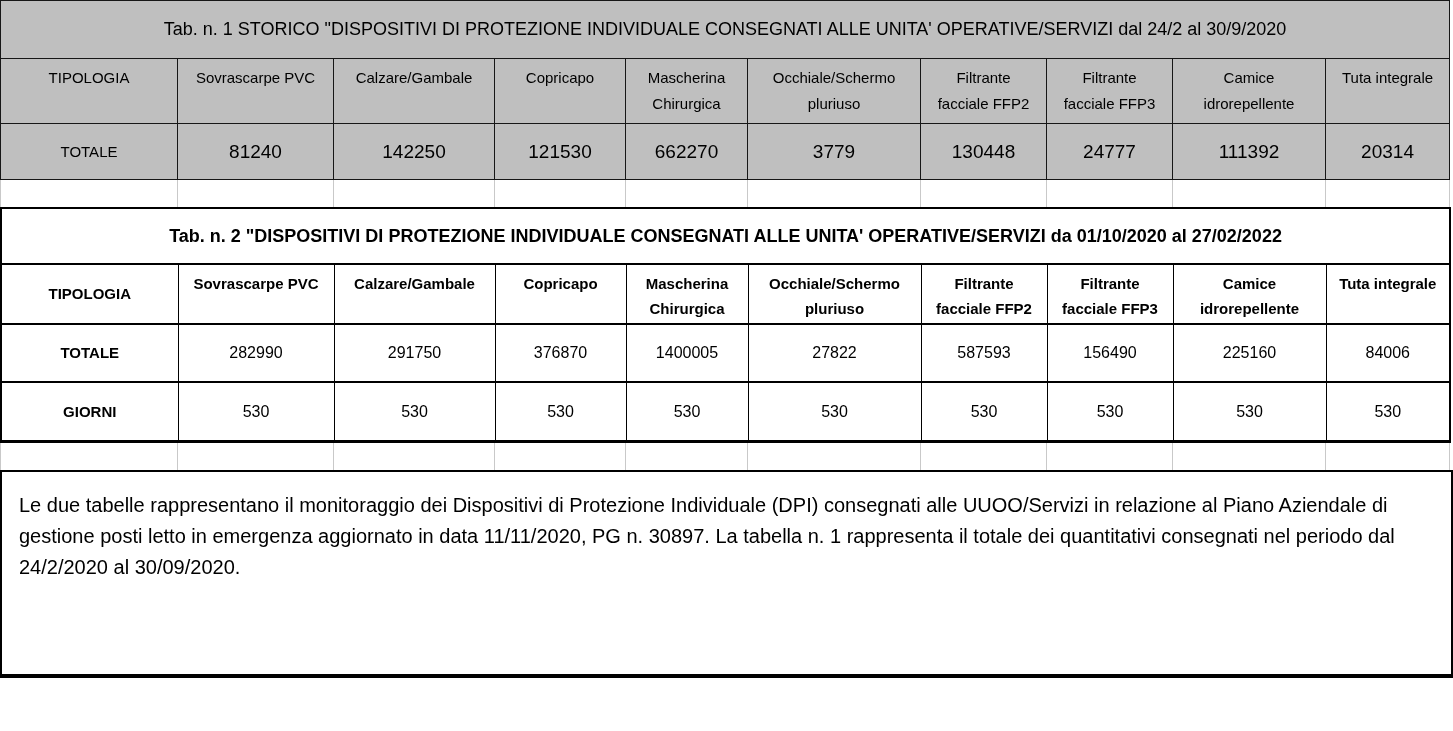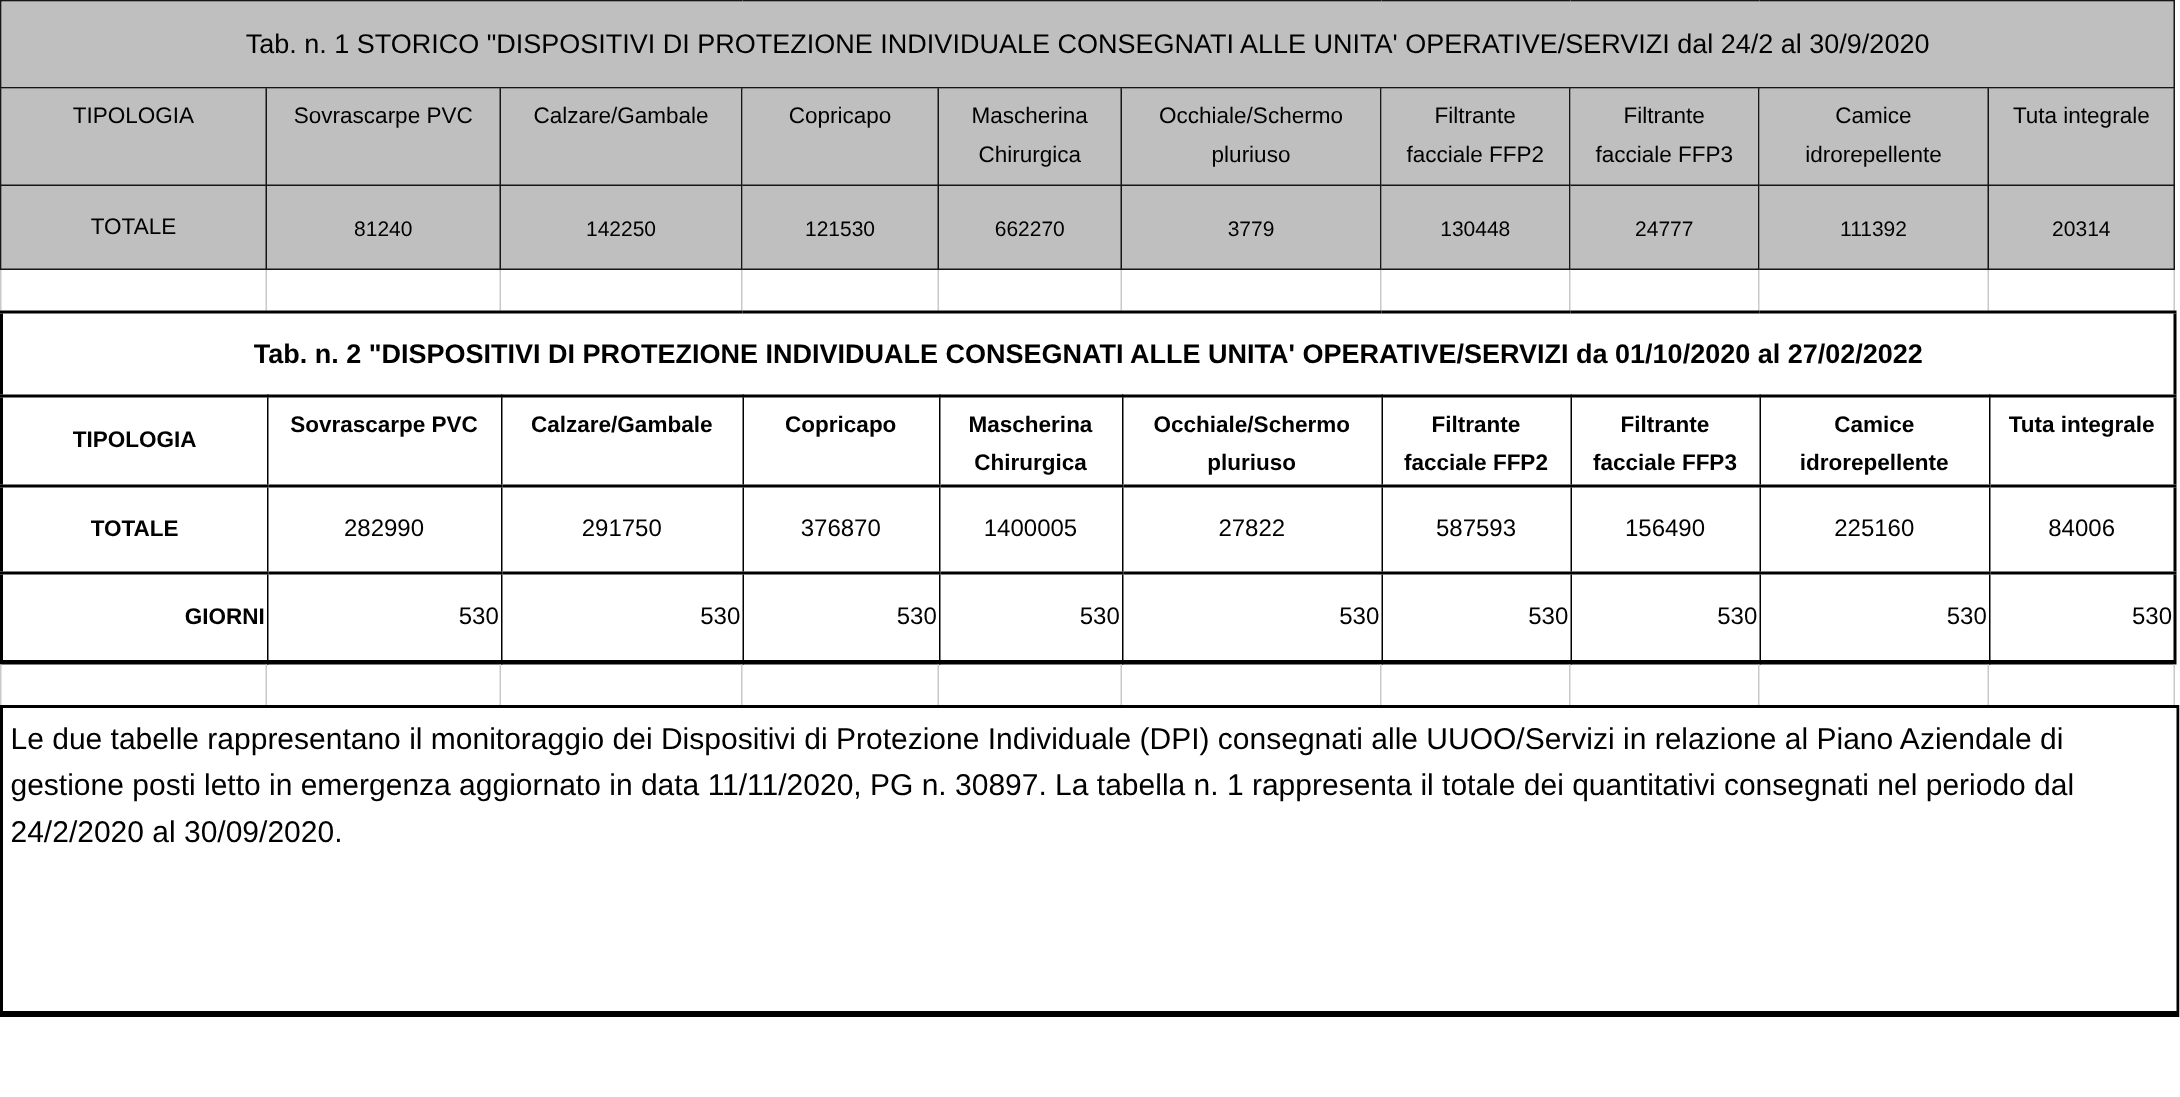--- a/index.html
+++ b/index.html
@@ -11,49 +11,49 @@
   table { border-collapse: collapse; table-layout: fixed; width: 1449px; }
   td { text-align: center; vertical-align: middle; overflow: hidden; }
 
   
   .t1 td { background: #bfbfbf; border: 1px solid #161616; }
   .t1 .title-row td { height: 55px; font-size: 18px; }
   .t1 .hdr-row td {
     height: 57px; font-size: 15px; line-height: 26px;
     vertical-align: top; padding-top: 6px; white-space: pre-line;
   }
-  .t1 .data-row td { height: 53px; font-size: 14px; }
+  .t1 .data-row td { height: 53px; font-size: 19px; }
   .t1 .data-row td.lbl { font-size: 15px; }
 
   
   .gap td { height: 25px; background: #ffffff; border-right: 1px solid #c9c9c9; }
   .gap td:first-child { border-left: 1px solid #c9c9c9; }
 
   
   .t2 { border: 2px solid #000; border-bottom-width: 3px; }
   .t2 td { background: #ffffff; border: 1px solid #000; border-top-width: 2px; border-bottom-width: 2px; }
   .t2 .title-row td { height: 52px; font-size: 18px; font-weight: bold; }
   .t2 .hdr-row td {
     height: 51px; font-size: 15px; font-weight: bold; line-height: 25px;
     vertical-align: top; padding-top: 6px; white-space: pre-line;
   }
   .t2 .hdr-row td.mid { vertical-align: middle; padding-top: 0; }
   .t2 .data-row td { font-size: 16px; }
   .t2 .data-row td.lbl { font-size: 15px; font-weight: bold; line-height: 22px; white-space: pre-line; }
   .t2 .r-tot td { height: 54px; }
-  .t2 .r-gio td { height: 55px; text-align: right; }
+  .t2 .r-gio td { height: 55px; }
   .t2 .r-med td { height: 67px; }
 
   
   .note {
     box-sizing: border-box; width: 1453px; height: 208px;
     border: 2px solid #000; border-top-width: 2px; border-bottom-width: 4px;
     padding: 6px 6px 0 5px; font-size: 20px; line-height: 31px;
   }
-  .note p { margin: 0; white-space: pre-wrap; }
+  .note p { margin: 12px; white-space: pre-wrap; }
 </style>
 </head>
 <body>
 
 <table class="t1">
   <colgroup>
     <col style="width:177px">
       <col style="width:156px">
       <col style="width:161px">
       <col style="width:131px">

